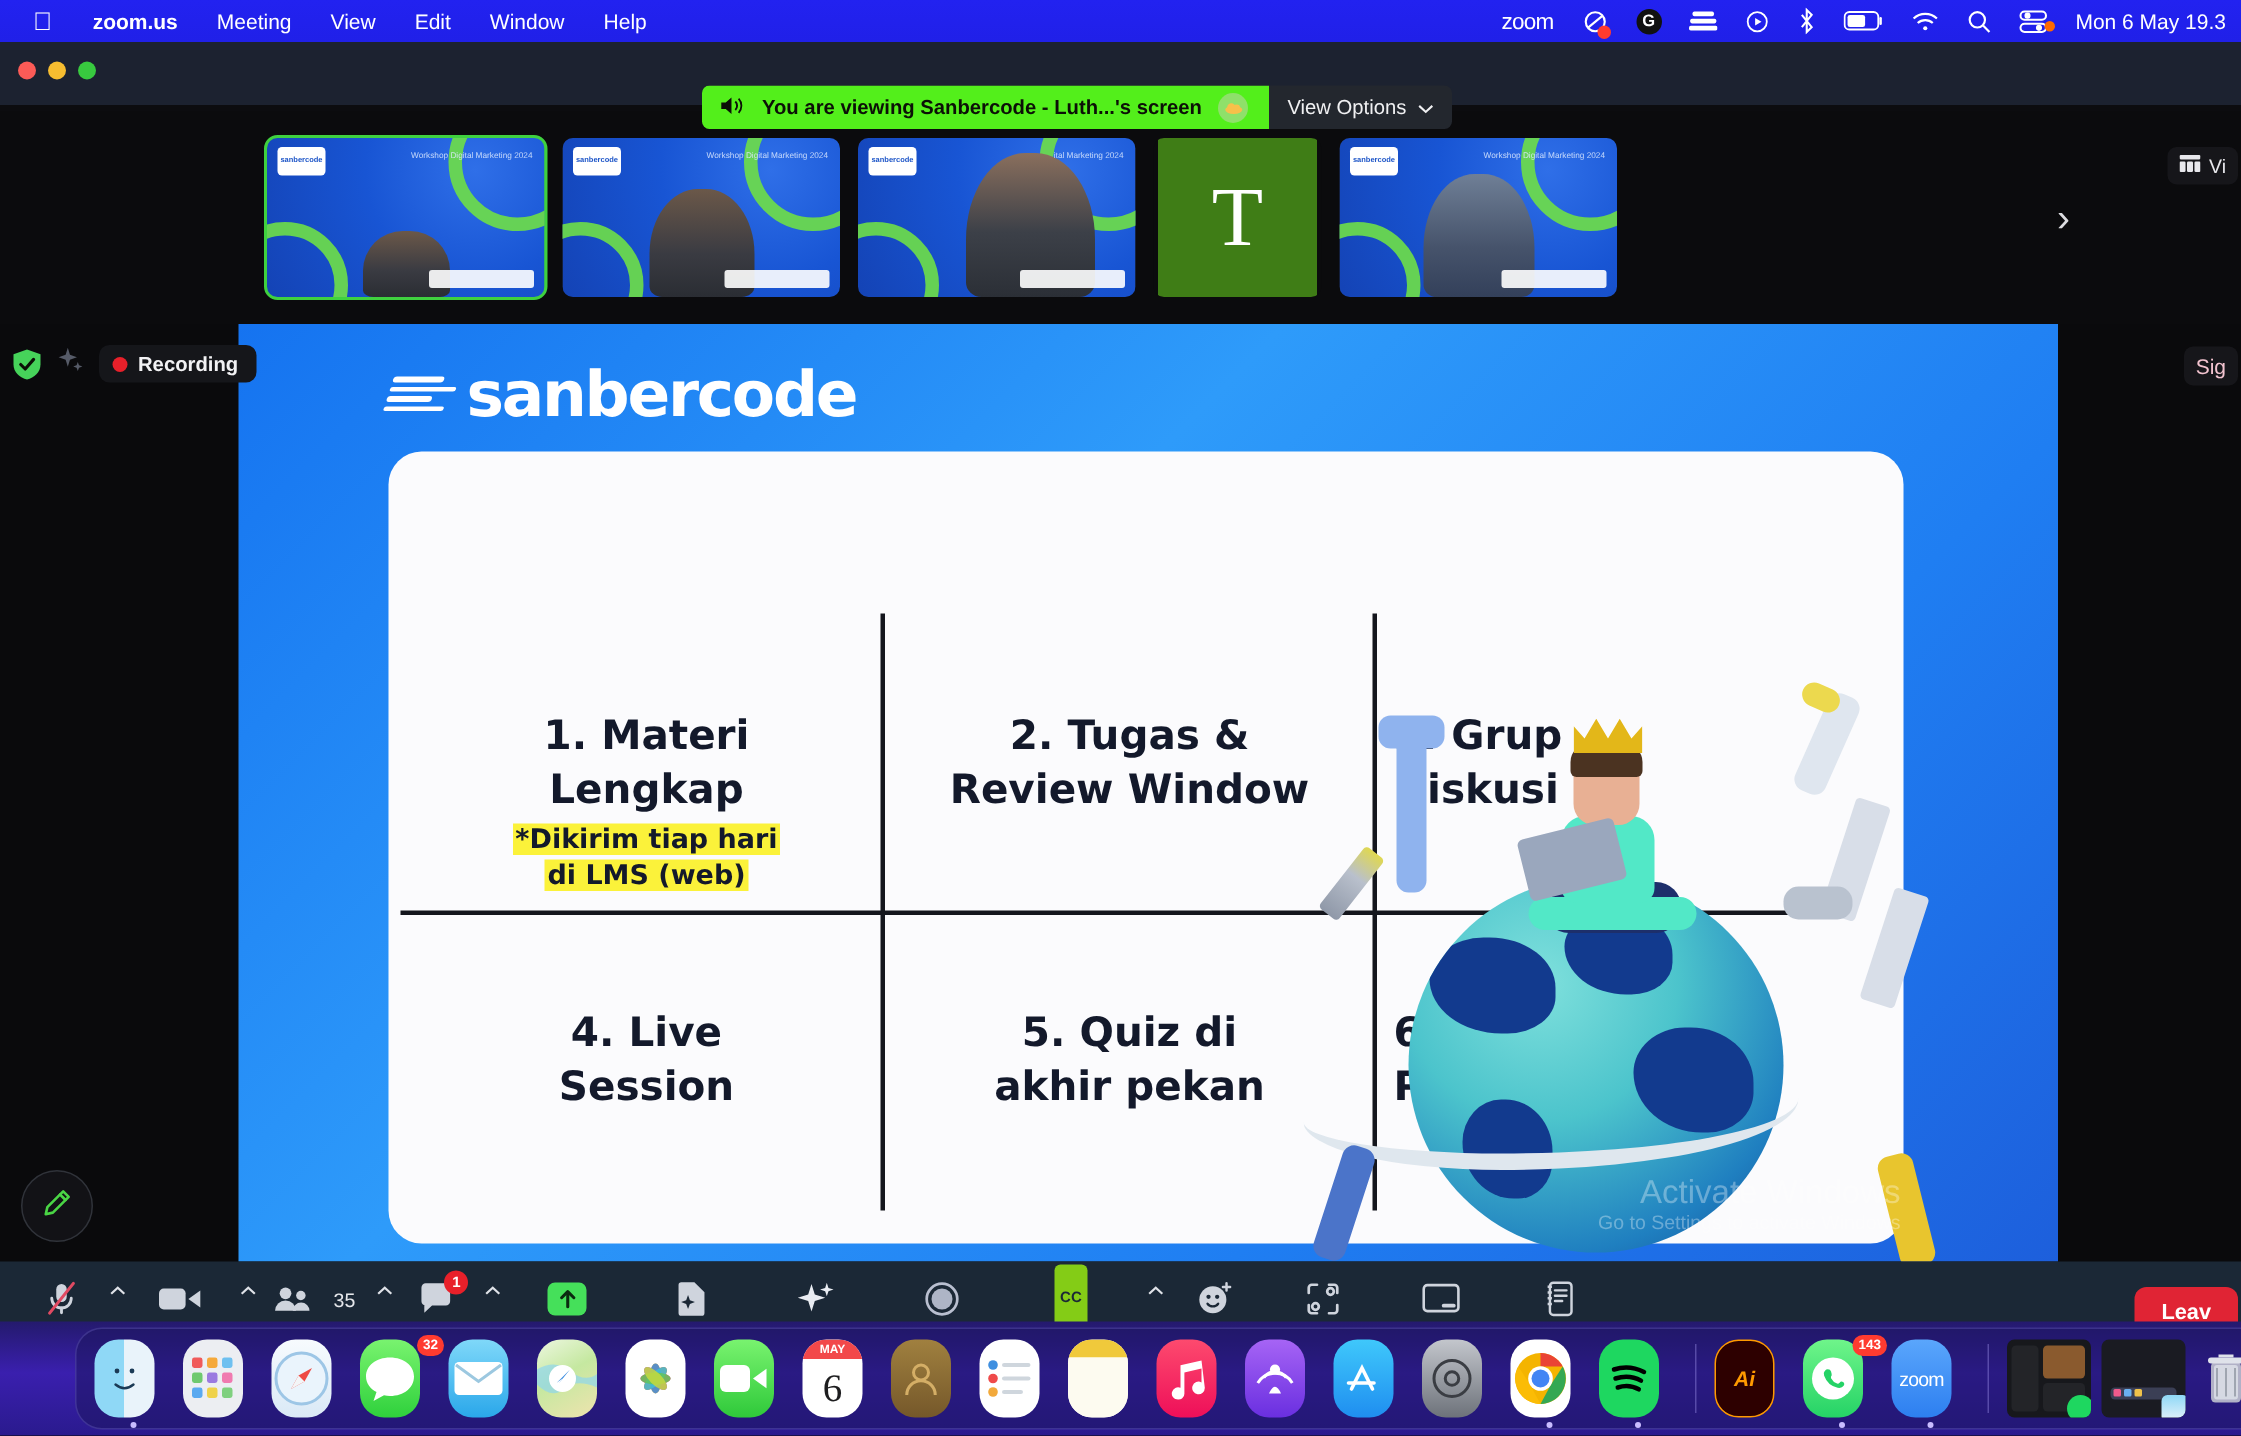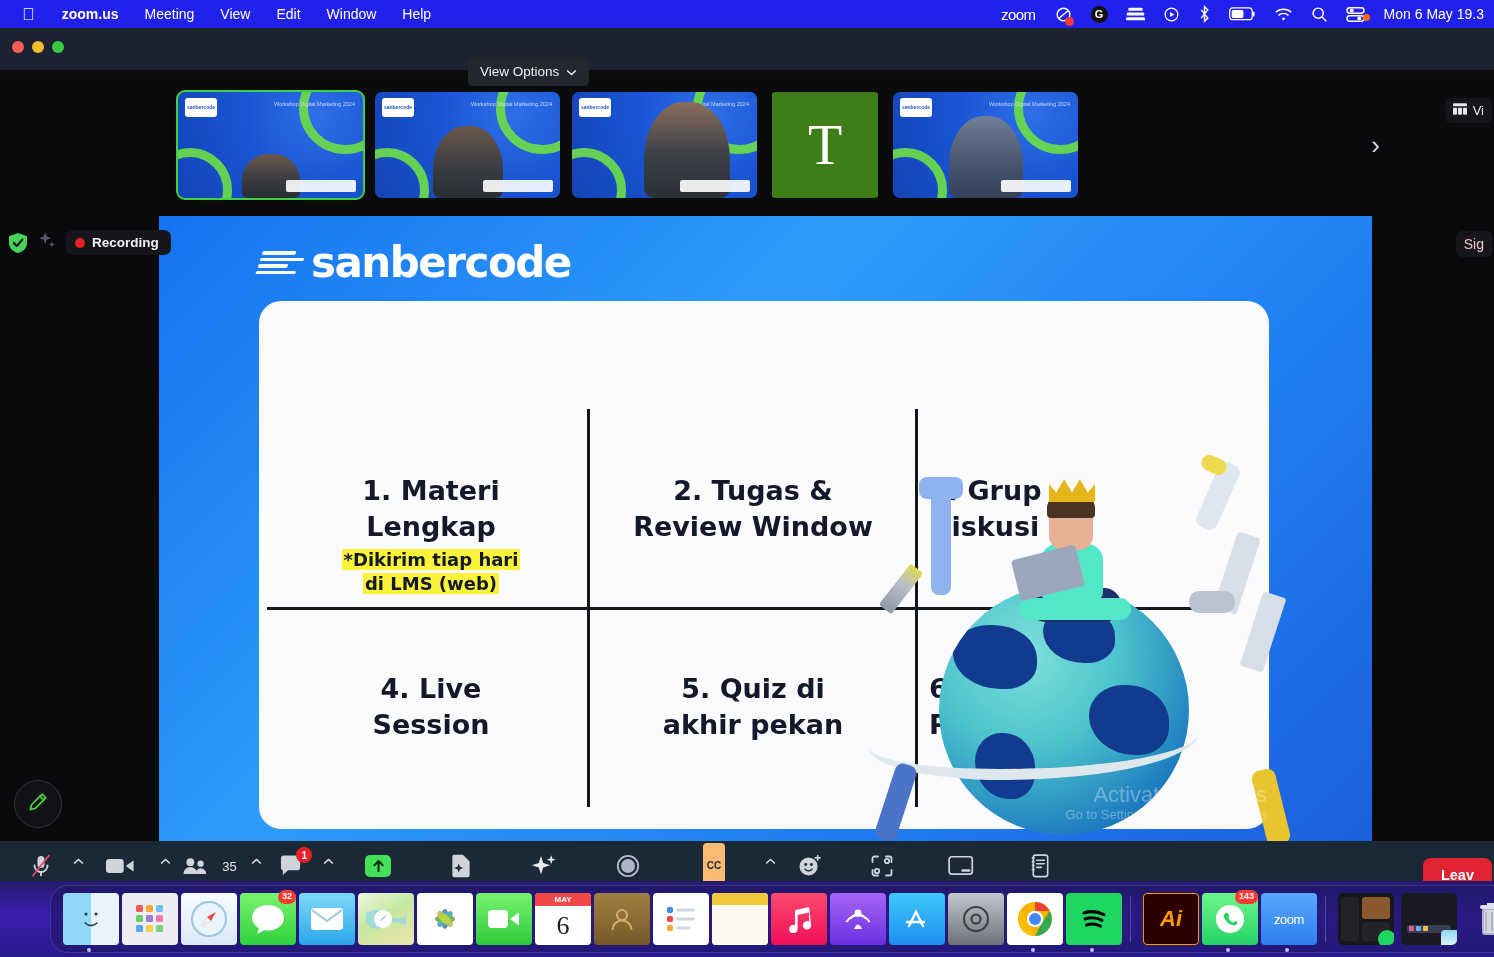--- a/index.html
+++ b/index.html
@@ -258,39 +258,39 @@
   .share-ic {
     width: 26px; height: 22px; background:#45e05a; border-radius: 5px;
     display:flex; align-items:center; justify-content:center; color:#0b2a10; font-size:15px;
   }
   .count { font-size: 13px; margin-left: 14px; }
   .leave-btn {
     margin-left: auto; background:#e02434; color:#fff; font-size:14.5px; font-weight:600;
     padding: 9px 18px; border-radius: 8px; margin-right: -8px;
   }
   .cc-ic {
-    background:#fdba74; color:#1b2836; font-size:10px; font-weight:700;
+    background:#84cc16; color:#1b2836; font-size:10px; font-weight:700;
     border-radius:4px; padding: 18px 4px; line-height:1;
   }
 
   
   .dockzone {
     position: absolute; left: 0; top: 881px; width: 1494px; height: 76px;
     background: linear-gradient(180deg, #241a6d 0%, #3a1fae 45%, #2a1a8e 100%);
     z-index: 50;
   }
   .dock {
     position: absolute; left: 50px; top: 885px; height: 68px;
     background: rgba(30,22,96,.55); border: 1px solid rgba(160,150,255,.22);
     border-radius: 18px; display: flex; align-items: center; gap: 7px;
     padding: 0 12px; z-index: 51;
   }
   .dapp { position: relative; width: 52px; height: 52px; }
   .dapp .sq {
-    width: 56px; height: 52px; border-radius: 4px;
+    width: 40px; height: 52px; border-radius: 16px;
     display:flex; align-items:center; justify-content:center;
     font-size: 24px; color:#fff; overflow:hidden; position:relative;
   }
   .dapp .run {
     position: absolute; bottom: -7px; left: 50%; transform: translateX(-50%);
     width: 4px; height: 4px; border-radius: 50%; background: #c9bdff;
   }
   .dapp .bdg {
     position:absolute; top: -3px; right: -4px; background:#ff3b30; color:#fff;
     font-size:9px; font-weight:700; border-radius:9px; padding: 2px 4px; min-width: 18px;
@@ -380,20 +380,37 @@
 
   <div class="titlebar">
     <div class="traffic">
       <i style="background:#fc5b57"></i>
       <i style="background:#f7bd30"></i>
       <i style="background:#38ca3f"></i>
     </div>
   </div>
 
   <div class="viewing-banner">
+    <div class="viewing-green">
+      <span>
+        <svg width="17" height="15" viewBox="0 0 20 17" fill="#0c1007">
+          <path d="M1 6 h3.5 L9 2 v13 L4.5 11 H1 Z"></path>
+          <path d="M12 5.2 a4.6 4.6 0 0 1 0 6.6" fill="none" stroke="#0c1007" stroke-width="1.5"></path>
+          <path d="M14.6 3 a8 8 0 0 1 0 11" fill="none" stroke="#0c1007" stroke-width="1.4"></path>
+        </svg>
+      </span>
+      <span>You are viewing Sanbercode - Luth...'s screen</span>
+      <span class="viewing-cloud">
+        <svg width="13" height="10" viewBox="0 0 16 11" fill="#f7c04a">
+            <ellipse cx="8" cy="7" rx="7" ry="3.4"></ellipse>
+            <circle cx="6" cy="5" r="3.4"></circle>
+            <circle cx="10.4" cy="5.4" r="2.8"></circle>
+          </svg>
+      </span>
+    </div>
     <div class="view-options">
       <span>View Options</span>
       <span>
         <svg width="11" height="7" viewBox="0 0 12 8" fill="none" stroke="#f0f0f2" stroke-width="1.6">
             <path d="M1 1.8 L6 6.4 L11 1.8"></path>
           </svg>
       </span>
     </div>
   </div>
 
@@ -945,21 +962,21 @@
           <path d="M8 17 q9 -3 17 1.4"></path>
           <path d="M9.5 23 q7.5 -2.4 14 1.2"></path>
         </svg>
     </div>
     <i class="run"></i>
   </div>
 
   <div class="dsep"></div>
 
   <div class="dapp">
-    <div class="sq" style="background:#2d0000;border:1.5px solid #ff9a00;color:#ff9a00;font-size:22px;font-weight:700;font-style:italic;">
+    <div class="sq" style="background:#2d0000;border:1.5px solid #ff9a00;color:#ff9a00;font-size:14px;font-weight:700;font-style:italic;">
       <span>Ai</span>
     </div>
   </div>
 
   <div class="dapp">
     <div class="sq" style="background:linear-gradient(180deg,#6ff58a 0%,#25d366 100%);">
       <svg width="32" height="32" viewBox="0 0 32 32">
           <circle cx="16" cy="16" r="14" fill="#fff"></circle>
           <path d="M11.5 10 q2.6 -.6 3.2 1.4 t.4 2.6 q-.8 .8 -.4 1.8 q1.4 2.6 4 3.6 q1 .3 1.7 -.6 q1 -1.3 2.3 -.4 q1.4 1 .4 2.5 q-1.2 1.8 -4 1.3 q-6.6 -1.4 -9 -8 q-.7 -2 .4 -3.2 Z" fill="#25d366"></path>
         </svg>

